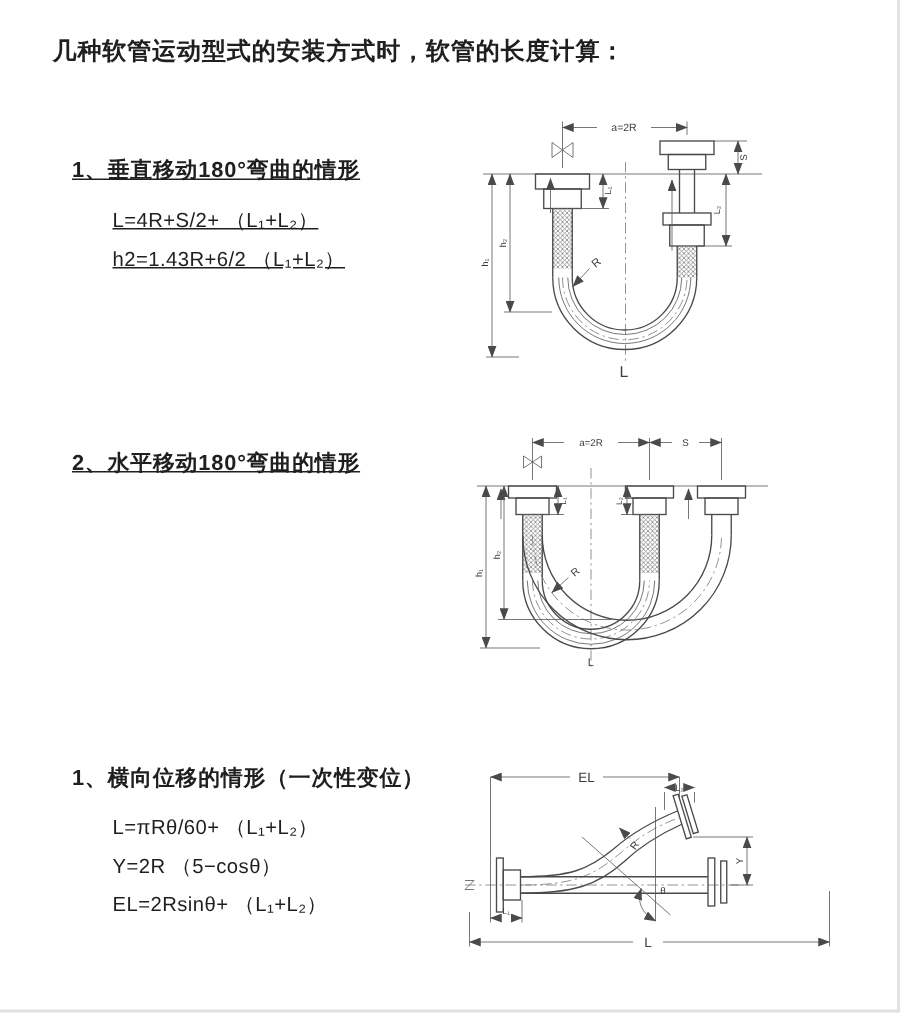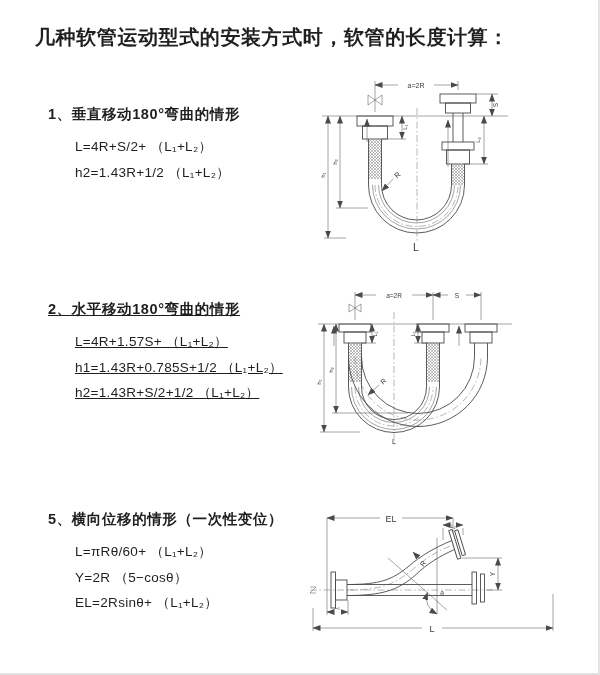--- a/index.html
+++ b/index.html
@@ -2,23 +2,23 @@
 <html><head>
 <meta charset="utf-8">
 <style>
   html,body{margin:0;padding:0;}
   body{
     width:600px;height:675px;background:#ffffff;position:relative;overflow:hidden;
     font-family:"Liberation Sans","DejaVu Sans",sans-serif;color:#1f1f1f;
   }
   .page{position:absolute;inset:0;box-sizing:border-box;
         border-right:2px solid #e3e3e3;border-bottom:2px solid #e0e0e0;}
-  .title{position:absolute;left:35px;top:24px;font-size:20px;font-weight:700;letter-spacing:.6px;}
+  .title{position:absolute;left:35px;top:24px;font-size:16px;font-weight:700;letter-spacing:.6px;}
   .section{position:absolute;left:48px;}
-  #sec1{top:104px;} #sec2{top:299px;text-decoration:underline;} #sec3{top:509px;}
+  #sec1{top:104px;text-decoration:underline;} #sec2{top:299px;text-decoration:underline;} #sec3{top:509px;}
   .heading{font-size:14.5px;font-weight:700;line-height:20px;margin:0 0 10px 0;letter-spacing:.6px;}
   .formulas{margin-left:27px;}
   .formula{font-size:13.5px;line-height:25.5px;letter-spacing:.3px;white-space:pre;}
   svg.diagram{position:absolute;}
   #d1{left:312px;top:70px;} #d2{left:312px;top:282px;} #d3{left:302px;top:502px;}
   svg text{font-family:"Liberation Sans","DejaVu Sans",sans-serif;fill:#3c3c3c;}
   .ol{stroke:#4a4a4a;stroke-width:.9;fill:none;}   
   .dl{stroke:#5a5a5a;stroke-width:.55;fill:none;}  
   .cl{stroke:#6d6d6d;stroke-width:.5;fill:none;stroke-dasharray:7 2.5 1.5 2.5;} 
 </style>
@@ -26,35 +26,30 @@
 <body>
 
 <div class="page">
 
   <div class="title">几种软管运动型式的安装方式时，软管的长度计算：</div>
 
   <div class="section" id="sec1">
     <div class="heading">1、垂直移动180°弯曲的情形</div>
     <div class="formulas">
       <div class="formula">L=4R+S/2+ （L₁+L₂）</div>
-      <div class="formula">h2=1.43R+1/2 （L₁+L₂）</div>
+      <div class="formula">h2=1.43R+6/2 （L₁+L₂）</div>
     </div>
   </div>
 
   <div class="section" id="sec2">
     <div class="heading">2、水平移动180°弯曲的情形</div>
-    <div class="formulas">
-      <div class="formula">L=4R+1.57S+ （L₁+L₂）</div>
-      <div class="formula">h1=1.43R+0.785S+1/2 （L₁+L₂）</div>
-      <div class="formula">h2=1.43R+S/2+1/2 （L₁+L₂）</div>
-    </div>
   </div>
 
   <div class="section" id="sec3">
-    <div class="heading">5、横向位移的情形（一次性变位）</div>
+    <div class="heading">1、横向位移的情形（一次性变位）</div>
     <div class="formulas">
       <div class="formula">L=πRθ/60+ （L₁+L₂）</div>
       <div class="formula">Y=2R （5−cosθ）</div>
       <div class="formula">EL=2Rsinθ+ （L₁+L₂）</div>
     </div>
   </div>
 
   <svg id="d1" class="diagram" width="286" height="190" viewBox="0 0 286 190">
     <defs>
       <marker id="d1a" markerWidth="8" markerHeight="6" refX="7.5" refY="3" orient="auto-start-reverse" markerUnits="userSpaceOnUse">

